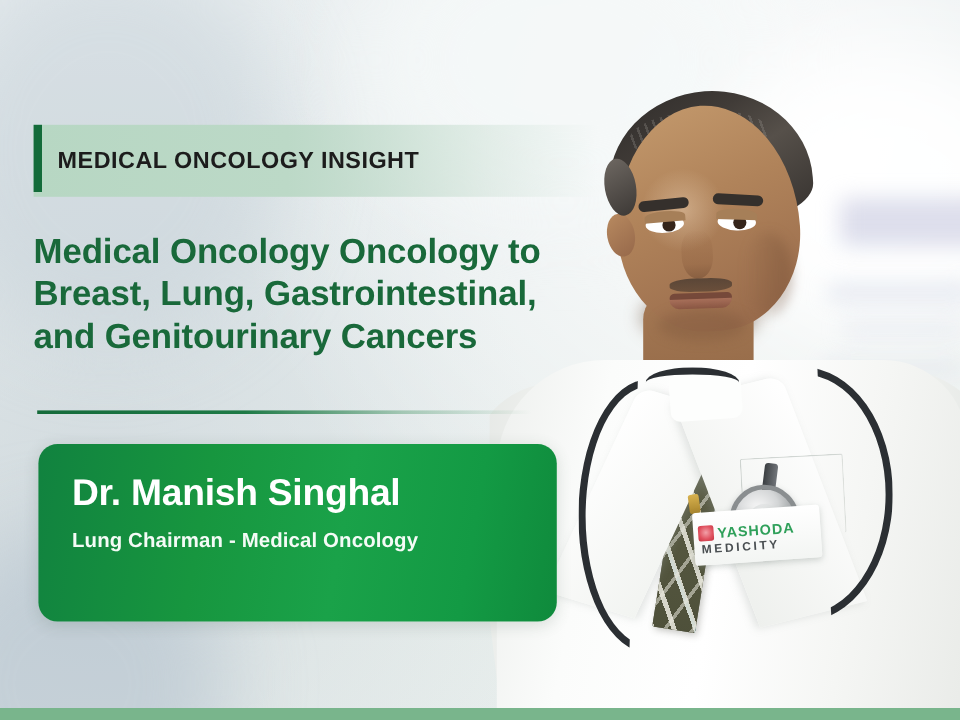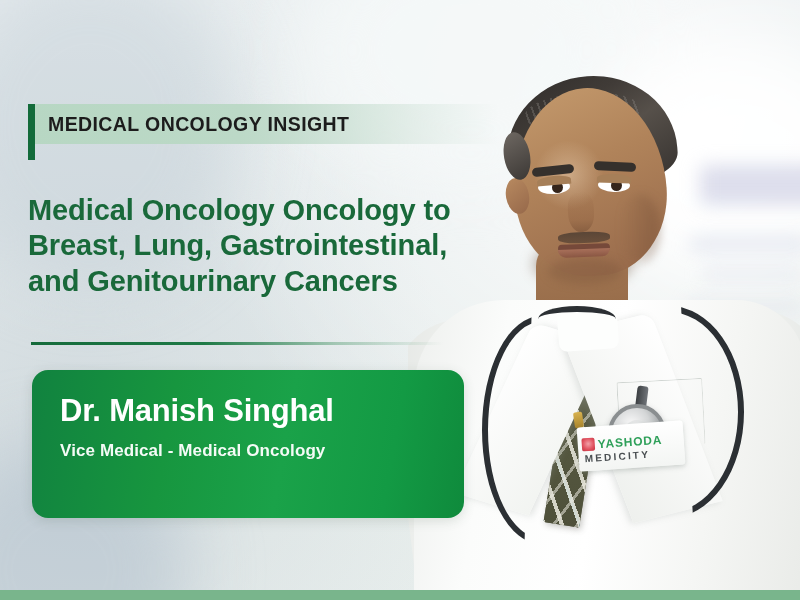--- a/index.html
+++ b/index.html
@@ -34,21 +34,21 @@
     position:absolute; pointer-events:none; filter:blur(9px); border-radius:6px;
   }
   .bg-panel.p1 { left:700px; top:165px; width:130px; height:40px; background:rgba(196,198,222,.58); }
   .bg-panel.p2 { left:690px; top:236px; width:120px; height:16px; background:rgba(205,210,228,.45); }
   .bg-panel.p3 { left:702px; top:268px; width:100px; height:12px; background:rgba(208,214,228,.38); }
   .bg-panel.p4 { left:688px; top:300px; width:115px; height:13px; background:rgba(205,212,226,.34); }
 
   
   .kicker {
     position:absolute; left:28px; top:104px;
-    width:470px; height:40px;
+    width:470px; height:60px;
     display:flex; align-items:center;
     background:linear-gradient(90deg, #b7d7c3 0%, #bcd9c7 45%, rgba(196,219,205,0.35) 82%, rgba(200,220,208,0) 100%);
   }
   .kicker-bar {
     position:absolute; left:0; top:0;
     width:7px; height:56px;
     background:#136b3a;
   }
   .kicker-text {
     margin-left:20px;
@@ -396,18 +396,18 @@
     <div class="kicker-bar"></div>
     <div class="kicker-text">MEDICAL ONCOLOGY INSIGHT</div>
   </div>
 
   <h1 class="headline">Medical Oncology Oncology to Breast, Lung, Gastrointestinal, and Genitourinary Cancers</h1>
 
   <div class="rule"></div>
 
   <div class="card">
     <div class="card-name">Dr. Manish Singhal</div>
-    <div class="card-role">Vice Medical - Medical Oncology</div>
+    <div class="card-role">Lung Chairman - Medical Oncology</div>
   </div>
 
   <div class="footer-bar"></div>
 
 </div>
 
 </body></html>

